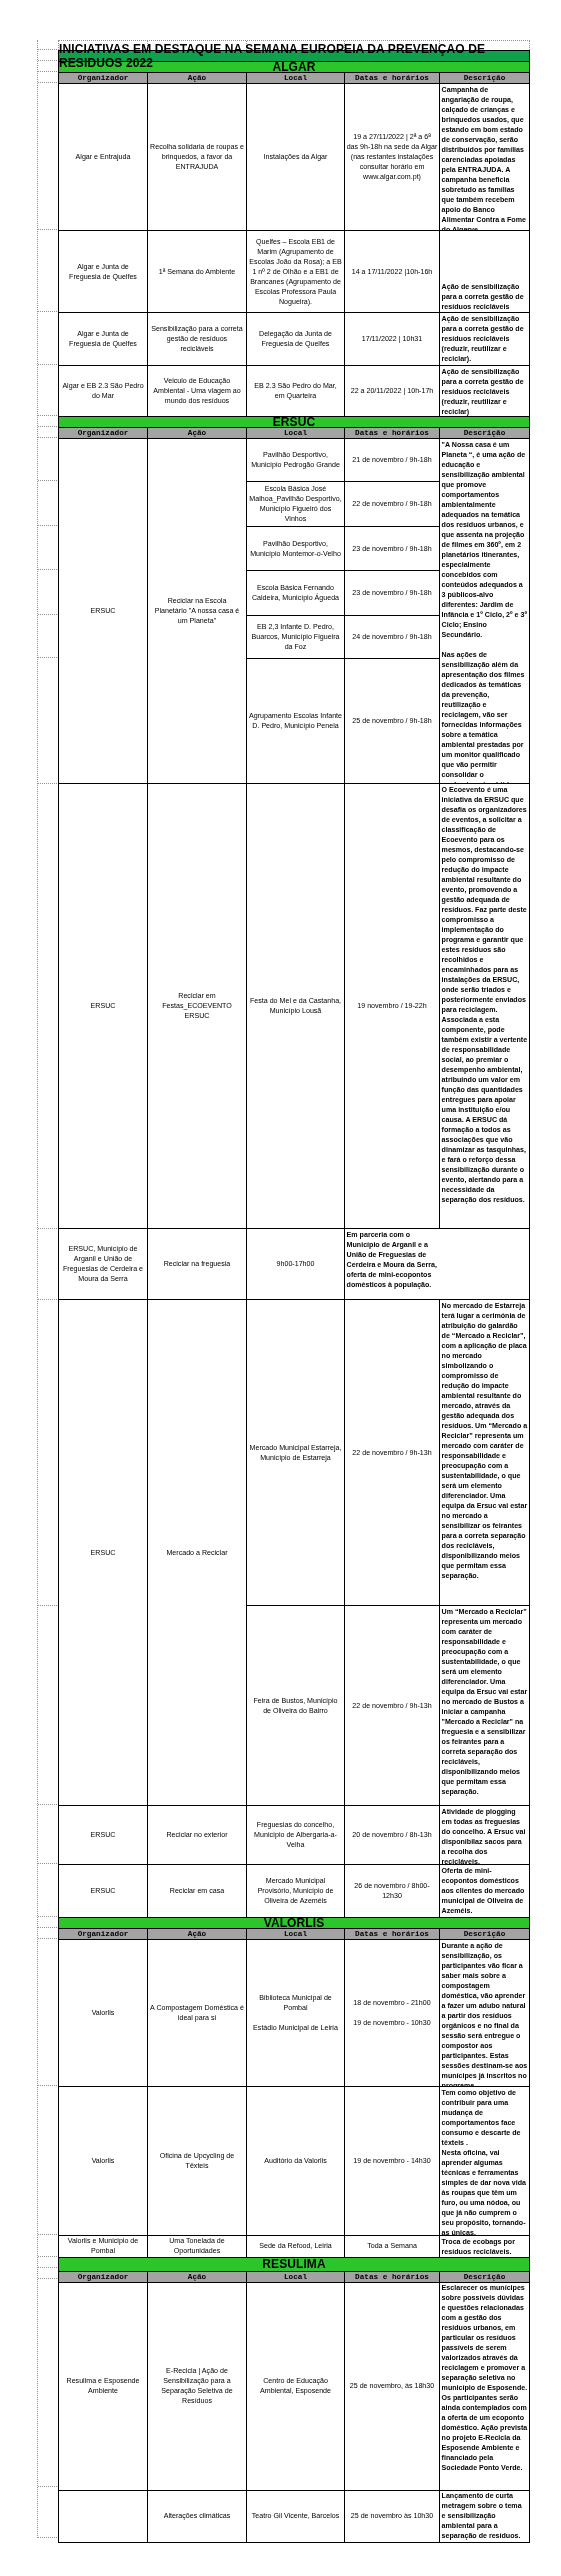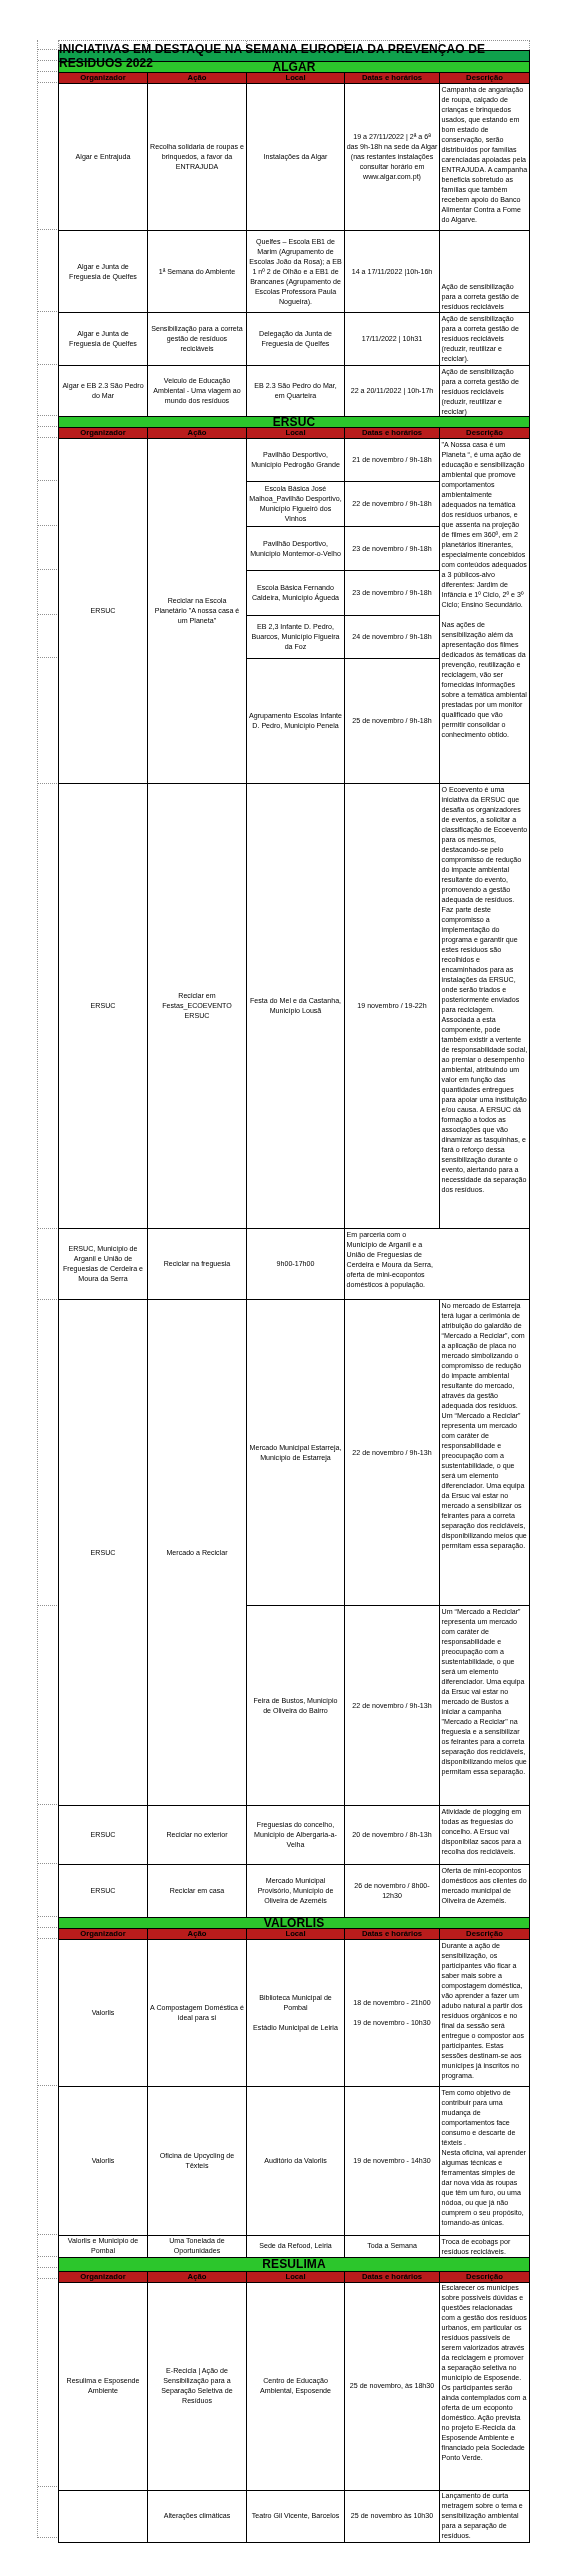--- a/index.html
+++ b/index.html
@@ -13,28 +13,28 @@
   .dotrow{height:10.4px;box-sizing:border-box;border-top:0.5px dotted #909090;border-left:0.5px dotted #909090;
           display:grid;grid-template-columns:89px 99px 98px 95px 1fr;}
   .dotrow div{border-right:0.5px dotted #909090;box-sizing:border-box;}
   
   .tbl{border:1.1px solid #000;box-sizing:border-box;width:472px;background:#fff;}
   .bar{box-sizing:border-box;border-bottom:1.1px solid #000;display:flex;align-items:center;justify-content:center;
        font-weight:bold;font-size:12px;letter-spacing:0.1px;}
   .bar.title{background:#0FA04C;}
   .bar.sec{background:#2CC62C;}
   .hdr{box-sizing:border-box;display:grid;grid-template-columns:89px 99px 98px 95px 1fr;
-       background:#b91c1c;border-bottom:1.1px solid #000;}
+       background:#a3a3a3;border-bottom:1.1px solid #000;font-family:Liberation Mono, monospace;}
   .hdr .c{font-weight:bold;font-size:7.7px;}
   .r{box-sizing:border-box;display:grid;grid-template-columns:89px 99px 98px 95px 1fr;
      border-bottom:1.6px solid #000;}
   .r.end{border-bottom:none;}
   .c{box-sizing:border-box;border-right:1.1px solid #000;display:flex;align-items:center;justify-content:center;
      text-align:center;font-size:7.1px;line-height:10px;padding:0.5px 1.6px;overflow:hidden;white-space:pre-line;}
-  .lc{border-right:none;}
+  .lc{border-right:none;font-weight:bold;}
   .d{display:flex;flex-direction:column;justify-content:flex-start;align-items:stretch;text-align:left;}
   .d.db{justify-content:flex-end;}
   .sb{border-bottom:1.1px solid #000;}
 </style>
 </head>
 <body>
 
 <div id="sheet">
   <div id="gutter">
       <div class="gcell" style="height: 10.4px;"></div>

